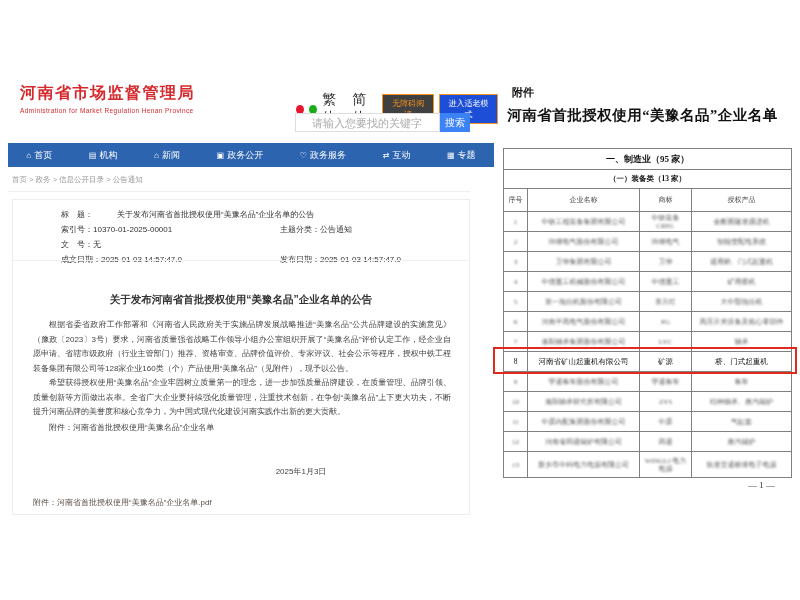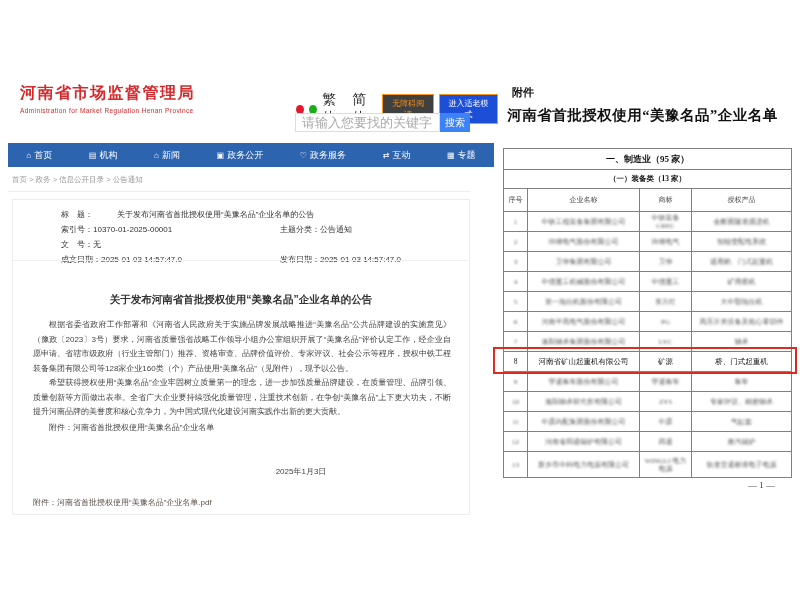--- a/index.html
+++ b/index.html
@@ -14,21 +14,21 @@
 
   .controls { position:absolute; left:288px; top:16px; display:flex; align-items:center; gap:5px; }
   .dot-icon { width:9px; height:9px; border-radius:50%; display:inline-block; }
   .weibo { background:#e6162d; }
   .wechat { background:#1aad19; }
   .lang { font-size:14px; color:#333; cursor:pointer; }
   .btn-access { font-size:8px; color:#f7941d; background:#404040; border:1px solid #f7941d; padding:3px 7px; cursor:pointer; }
   .btn-elder { font-size:8px; color:#fff; background:#1d4ed8; border:1px solid #f7941d; padding:3px 7px; cursor:pointer; }
 
   .search-row { position:absolute; left:287px; top:38px; display:flex; }
-  .search-input { width:145px; height:19px; border:1px solid #ddd; font-size:13px; padding:0 6px; color:#333; }
+  .search-input { width:145px; height:19px; border:1px solid #ddd; font-size:11px; padding:0 16px; color:#333; }
   .search-input::placeholder { color:#aaa; }
   .search-btn { width:30px; height:19px; background:#3b82f6; color:#fff; font-size:10px; border:none; cursor:pointer; }
 
   .navbar { position:absolute; left:0; top:68px; width:486px; height:24px; background:#2c64b0;
             display:flex; align-items:center; justify-content:space-around; }
   .nav-item { color:#fff; font-size:9px; display:flex; align-items:center; gap:3px; cursor:pointer; }
   .nav-ico { font-size:8px; }
 
   .breadcrumb { position:absolute; left:4px; top:100px; font-size:7.5px; color:#999; }
   .bc-divider { position:absolute; left:0; top:116px; width:462px; border-top:1px solid #eee; }
@@ -235,21 +235,21 @@
       <tr class="data-row tblur">
         <td>9</td>
             <td>宇通客车股份有限公司</td>
             <td>宇通客车</td>
             <td>客车</td>
       </tr>
       <tr class="data-row tblur">
         <td>10</td>
             <td>洛阳轴承研究所有限公司</td>
             <td>ZYS</td>
-            <td>专家评议、精密轴承</td>
+            <td>特种轴承、蒸汽锅炉</td>
       </tr>
       <tr class="data-row tblur">
         <td>11</td>
             <td>中原内配集团股份有限公司</td>
             <td>中原</td>
             <td>气缸套</td>
       </tr>
       <tr class="data-row tblur">
         <td>12</td>
             <td>河南省四通锅炉有限公司</td>

